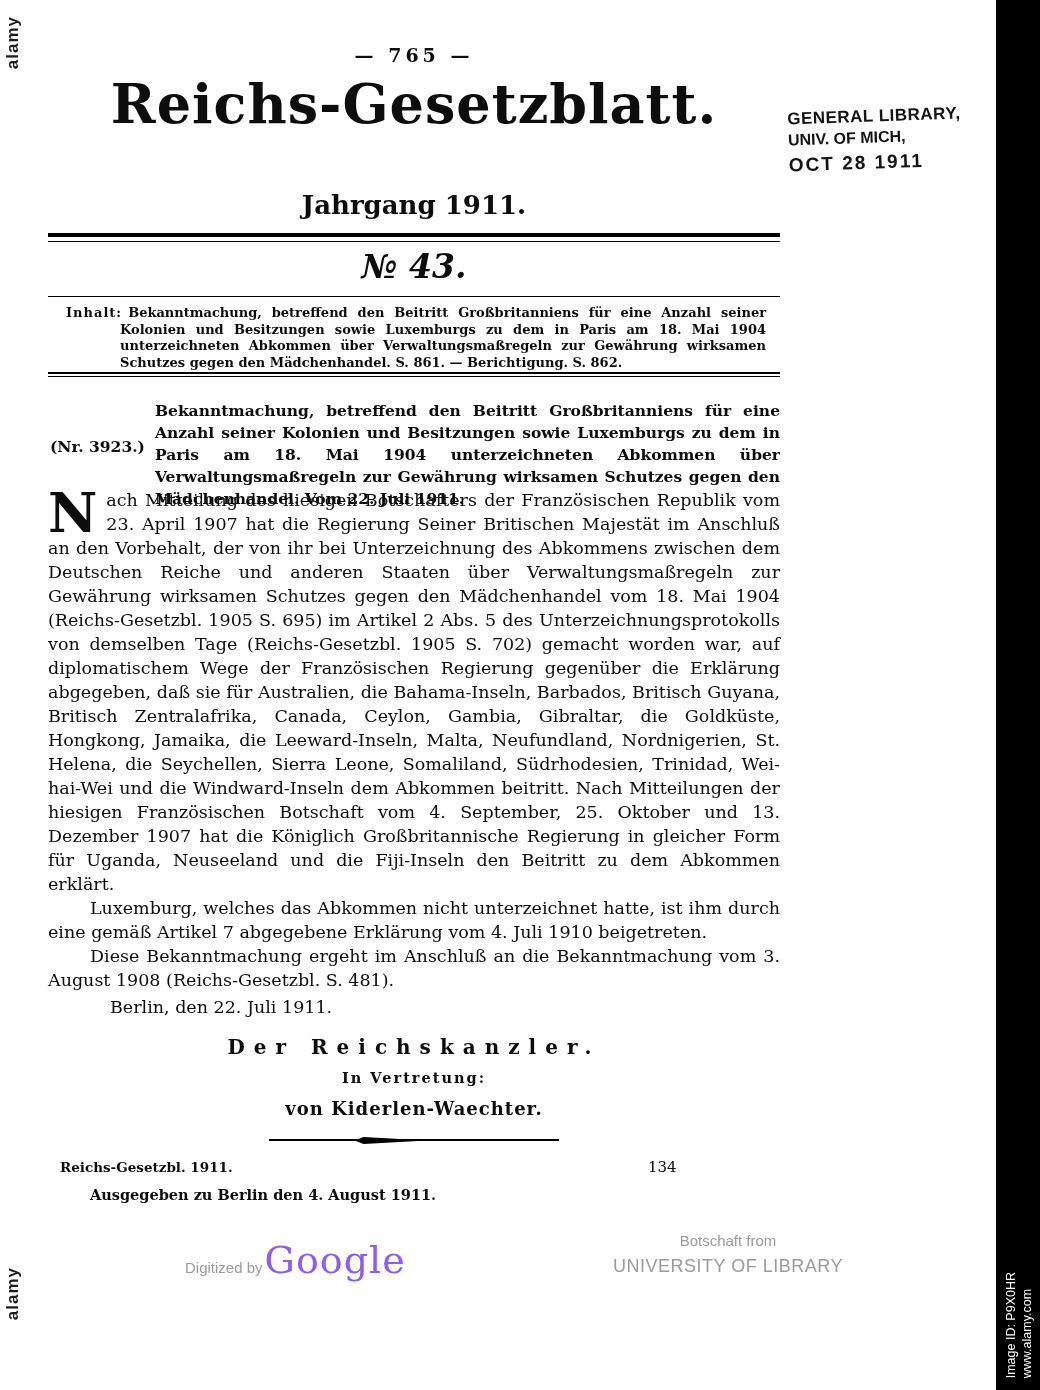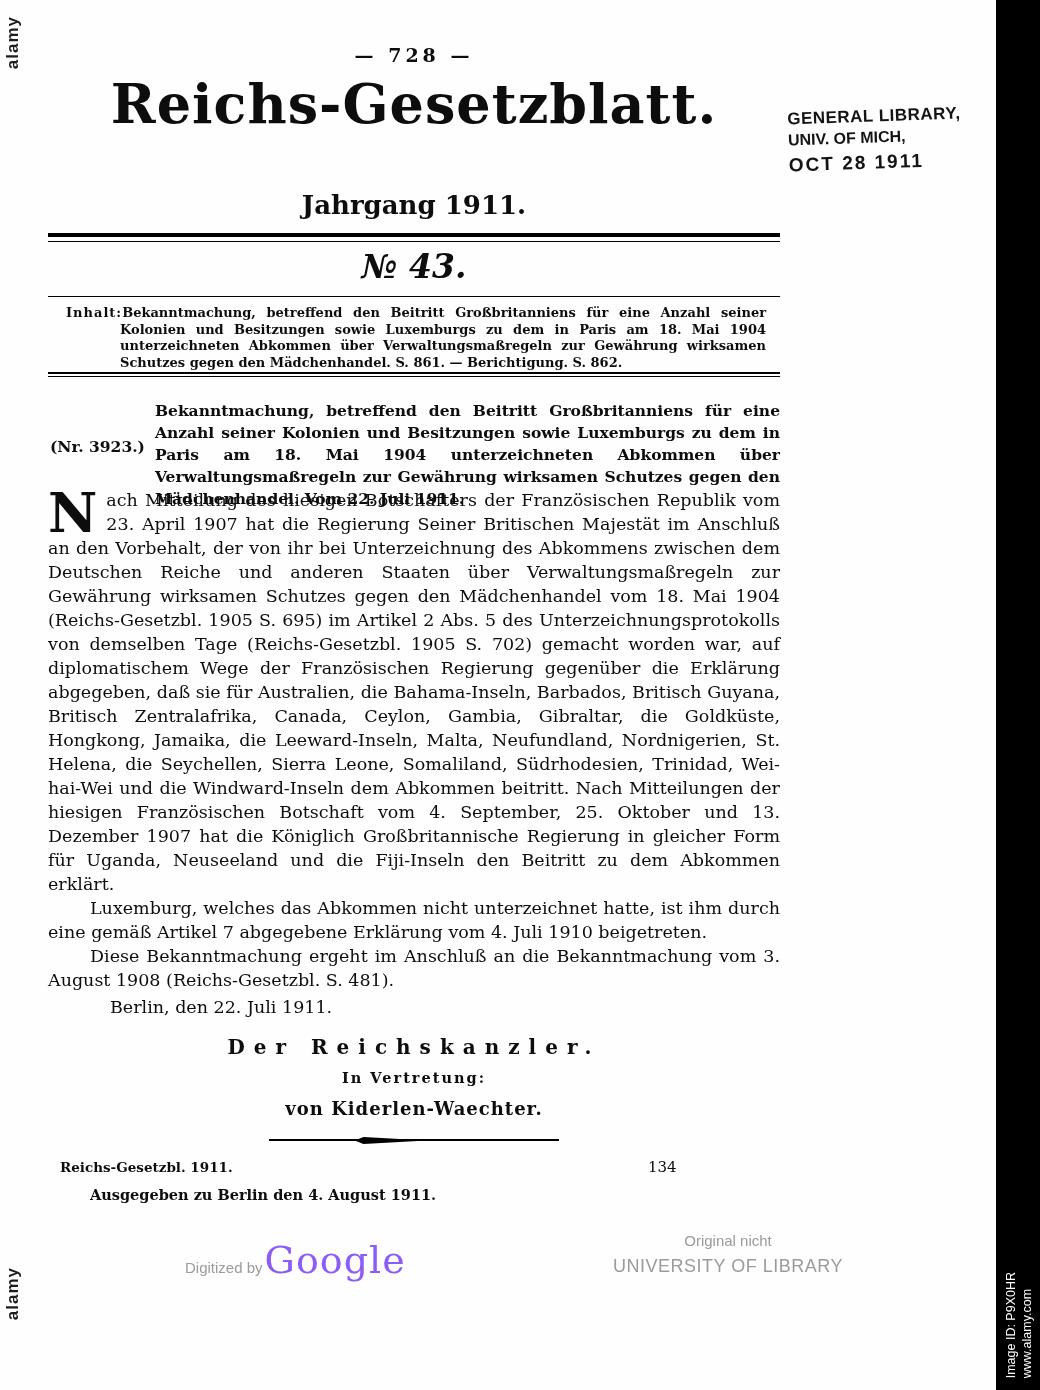--- a/index.html
+++ b/index.html
@@ -46,21 +46,21 @@
   .issue-number { position:absolute; top:247px; width:100%; text-align:center;
     font-size:33px; font-weight:bold; font-style:italic; }
   .rule-thin   { top:296px; border-top:1.5px solid #000; }
   .rule-heavy  { top:372px; height:5px; border-top:2.5px solid #000; border-bottom:1px solid #000; }
 
   .inhalt {
     position:absolute; top:305px; left:18px; width:700px;
     font-size:13px; line-height:16.5px; font-weight:bold;
     padding-left:54px; text-indent:-54px; text-align:justify;
   }
-  .inhalt-label { letter-spacing:1px; margin-right:0; }
+  .inhalt-label { letter-spacing:1px; margin-right:6px; }
 
   .notice-heading {
     position:absolute; top:400px; left:2px; width:730px;
     display:flex; gap:10px; font-size:15.5px; line-height:22px; font-weight:bold;
   }
   .notice-number { white-space:nowrap; flex:0 0 auto;margin-top:36px; }
   .notice-title  { flex:1; text-align:justify; }
 
   .body-flow {
     position:absolute; top:488px; left:0; width:732px;
@@ -115,21 +115,21 @@
 
 <div class="scan">
 
   <div class="left-strip">
     <div class="alamy-v top">alamy</div>
     <div class="alamy-v bottom">alamy</div>
   </div>
 
   <div class="print">
 
-    <div class="page-number">—  728  —</div>
+    <div class="page-number">—  765  —</div>
     <div class="masthead-title">Reichs-Gesetzblatt.</div>
     <div class="masthead-subtitle">Jahrgang 1911.</div>
 
     <div class="rule rule-double"></div>
     <div class="issue-number">№ 43.</div>
     <div class="rule rule-thin"></div>
 
     <p class="inhalt">
       <span class="inhalt-label">Inhalt:</span><span>Bekanntmachung, betreffend den Beitritt Großbritanniens für eine Anzahl seiner Kolonien und Besitzungen sowie Luxemburgs zu dem in Paris am 18. Mai 1904 unterzeichneten Abkommen über Verwaltungsmaßregeln zur Gewährung wirksamen Schutzes gegen den Mädchenhandel.  S. 861. — Berichtigung.  S. 862.</span>
     </p>
@@ -171,21 +171,21 @@
     <div class="stamp-l2">UNIV. OF MICH,</div>
     <div class="stamp-l3">OCT 28 1911</div>
   </div>
 
   <div class="credits">
     <div class="credit-left">
       <span class="digitized">Digitized by</span>
       <span class="google">Google</span>
     </div>
     <div class="credit-right">
-      <div class="orig-from">Original nicht</div>
+      <div class="orig-from">Botschaft from</div>
       <div class="institution">UNIVERSITY OF LIBRARY</div>
     </div>
   </div>
 
   <div class="right-strip">
     <div class="id-block">
       <div>Image ID: P9X0HR</div>
       <div>www.alamy.com</div>
     </div>
   </div>

